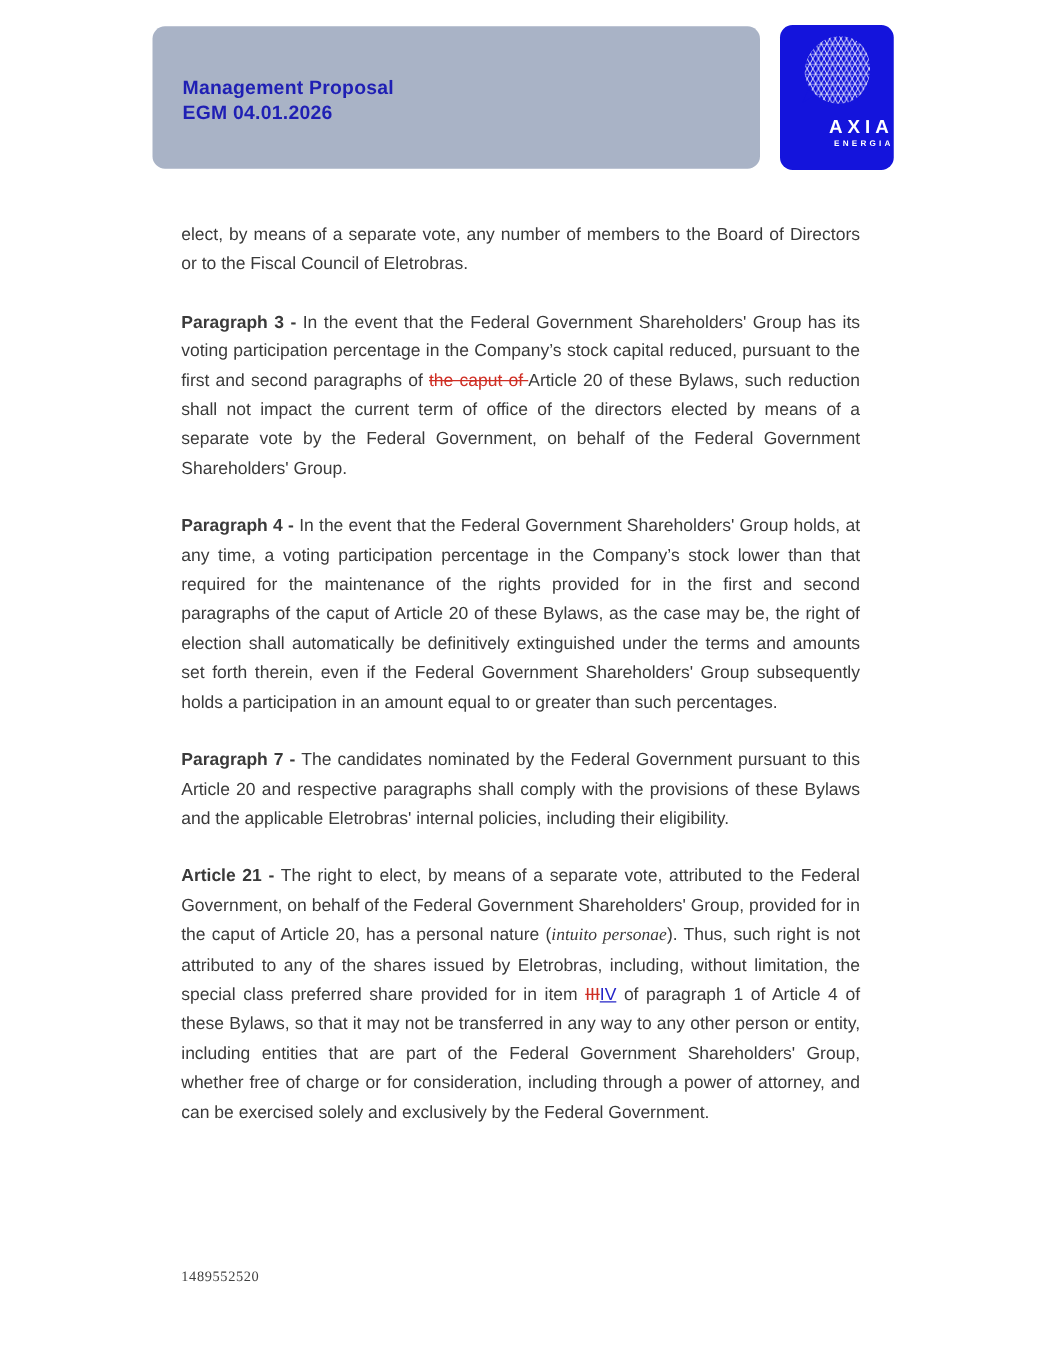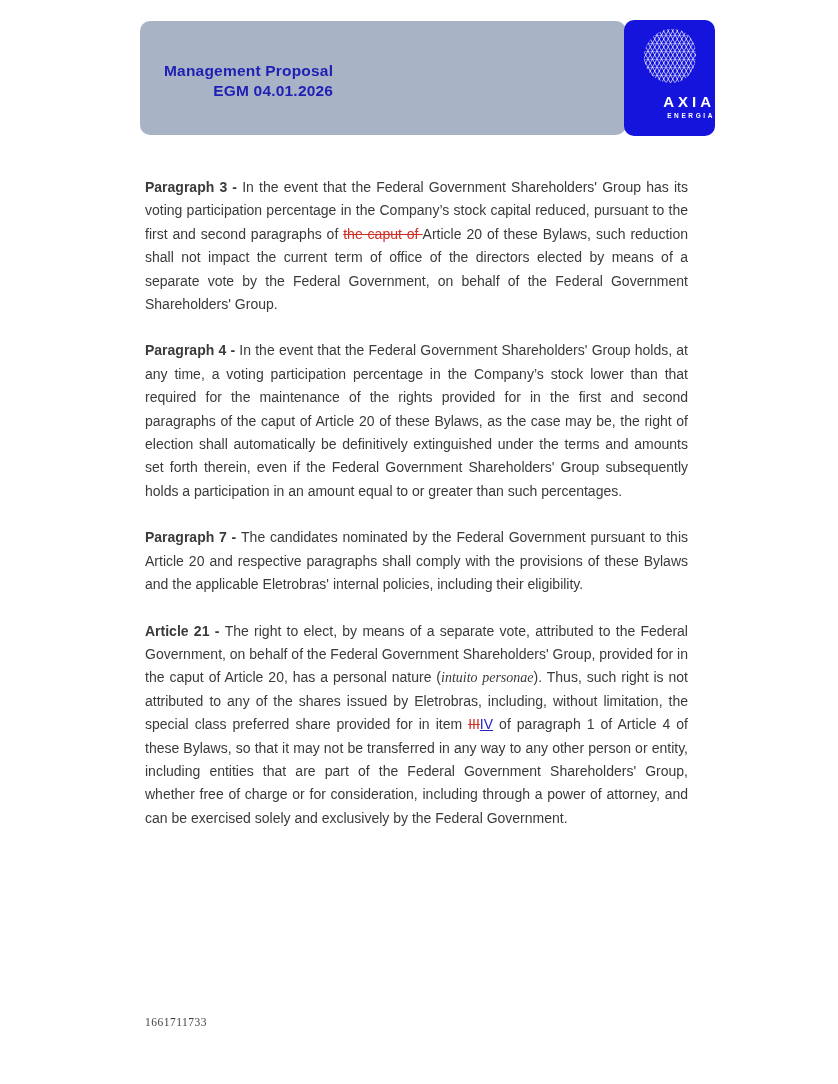--- a/index.html
+++ b/index.html
@@ -12,27 +12,26 @@
     width: 838px;
     height: 1084px;
     background: #ffffff;
     font-family: "Liberation Sans", sans-serif;
     overflow: hidden;
   }
 
   
   .banner {
     position: absolute;
-    left: 140px;
+    left: 122px;
     top: 21px;
     width: 486px;
     height: 114px;
     background: #a9b3c6;
     border-radius: 10px;
-    text-align: right;
   }
   .banner-title {
     position: absolute;
     left: 24px;
     top: 40px;
     font-weight: bold;
     font-size: 15.5px;
     line-height: 20px;
     color: #1f1fb4;
     letter-spacing: 0.2px;
@@ -133,23 +132,24 @@
         </clipPath>
       </defs>
       <rect x="0" y="0" width="62" height="60" fill="url(#mesh)" clip-path="url(#ball)"></rect>
       <path d="M8 44 L3 55 L12 50 Z" fill="#1414dc"></path>
     </svg>
     <div class="logo-brand">AXIA</div>
     <div class="logo-sub">ENERGIA</div>
   </div>
 
   <div class="doc-body" id="doc-body">
+      <p class="para"><span class="seg-normal">elect, by means of a separate vote, any number of members to the Board of Directors or to the Fiscal Council of Eletrobras.</span></p>
       <p class="para"><span class="seg-bold">Paragraph 3 - </span><span class="seg-normal">In the event that the Federal Government Shareholders' Group has its voting participation percentage in the Company’s stock capital reduced, pursuant to the first and second paragraphs of </span><span class="seg-strike-red">the caput of </span><span class="seg-normal">Article 20 of these Bylaws, such reduction shall not impact the current term of office of the directors elected by means of a separate vote by the Federal Government, on behalf of the Federal Government Shareholders' Group.</span></p>
       <p class="para"><span class="seg-bold">Paragraph 4 - </span><span class="seg-normal">In the event that the Federal Government Shareholders' Group holds, at any time, a voting participation percentage in the Company’s stock lower than that required for the maintenance of the rights provided for in the first and second paragraphs of the caput of Article 20 of these Bylaws, as the case may be, the right of election shall automatically be definitively extinguished under the terms and amounts set forth therein, even if the Federal Government Shareholders' Group subsequently holds a participation in an amount equal to or greater than such percentages.</span></p>
       <p class="para"><span class="seg-bold">Paragraph 7 - </span><span class="seg-normal">The candidates nominated by the Federal Government pursuant to this Article 20 and respective paragraphs shall comply with the provisions of these Bylaws and the applicable Eletrobras' internal policies, including their eligibility.</span></p>
       <p class="para"><span class="seg-bold">Article 21 - </span><span class="seg-normal">The right to elect, by means of a separate vote, attributed to the Federal Government, on behalf of the Federal Government Shareholders' Group, provided for in the caput of Article 20, has a personal nature (</span><span class="seg-italic">intuito personae</span><span class="seg-normal">). Thus, such right is not attributed to any of the shares issued by Eletrobras, including, without limitation, the special class preferred share provided for in item </span><span class="seg-strike-red">III</span><span class="seg-underline-blue">IV</span><span class="seg-normal"> of paragraph 1 of Article 4 of these Bylaws, so that it may not be transferred in any way to any other person or entity, including entities that are part of the Federal Government Shareholders' Group, whether free of charge or for consideration, including through a power of attorney, and can be exercised solely and exclusively by the Federal Government.</span></p>
     </div>
 
   <div class="page-footer">
-    <span>1661711733</span>
+    <span>1489552520</span>
   </div>
 
 </div>
 
 </body></html>

